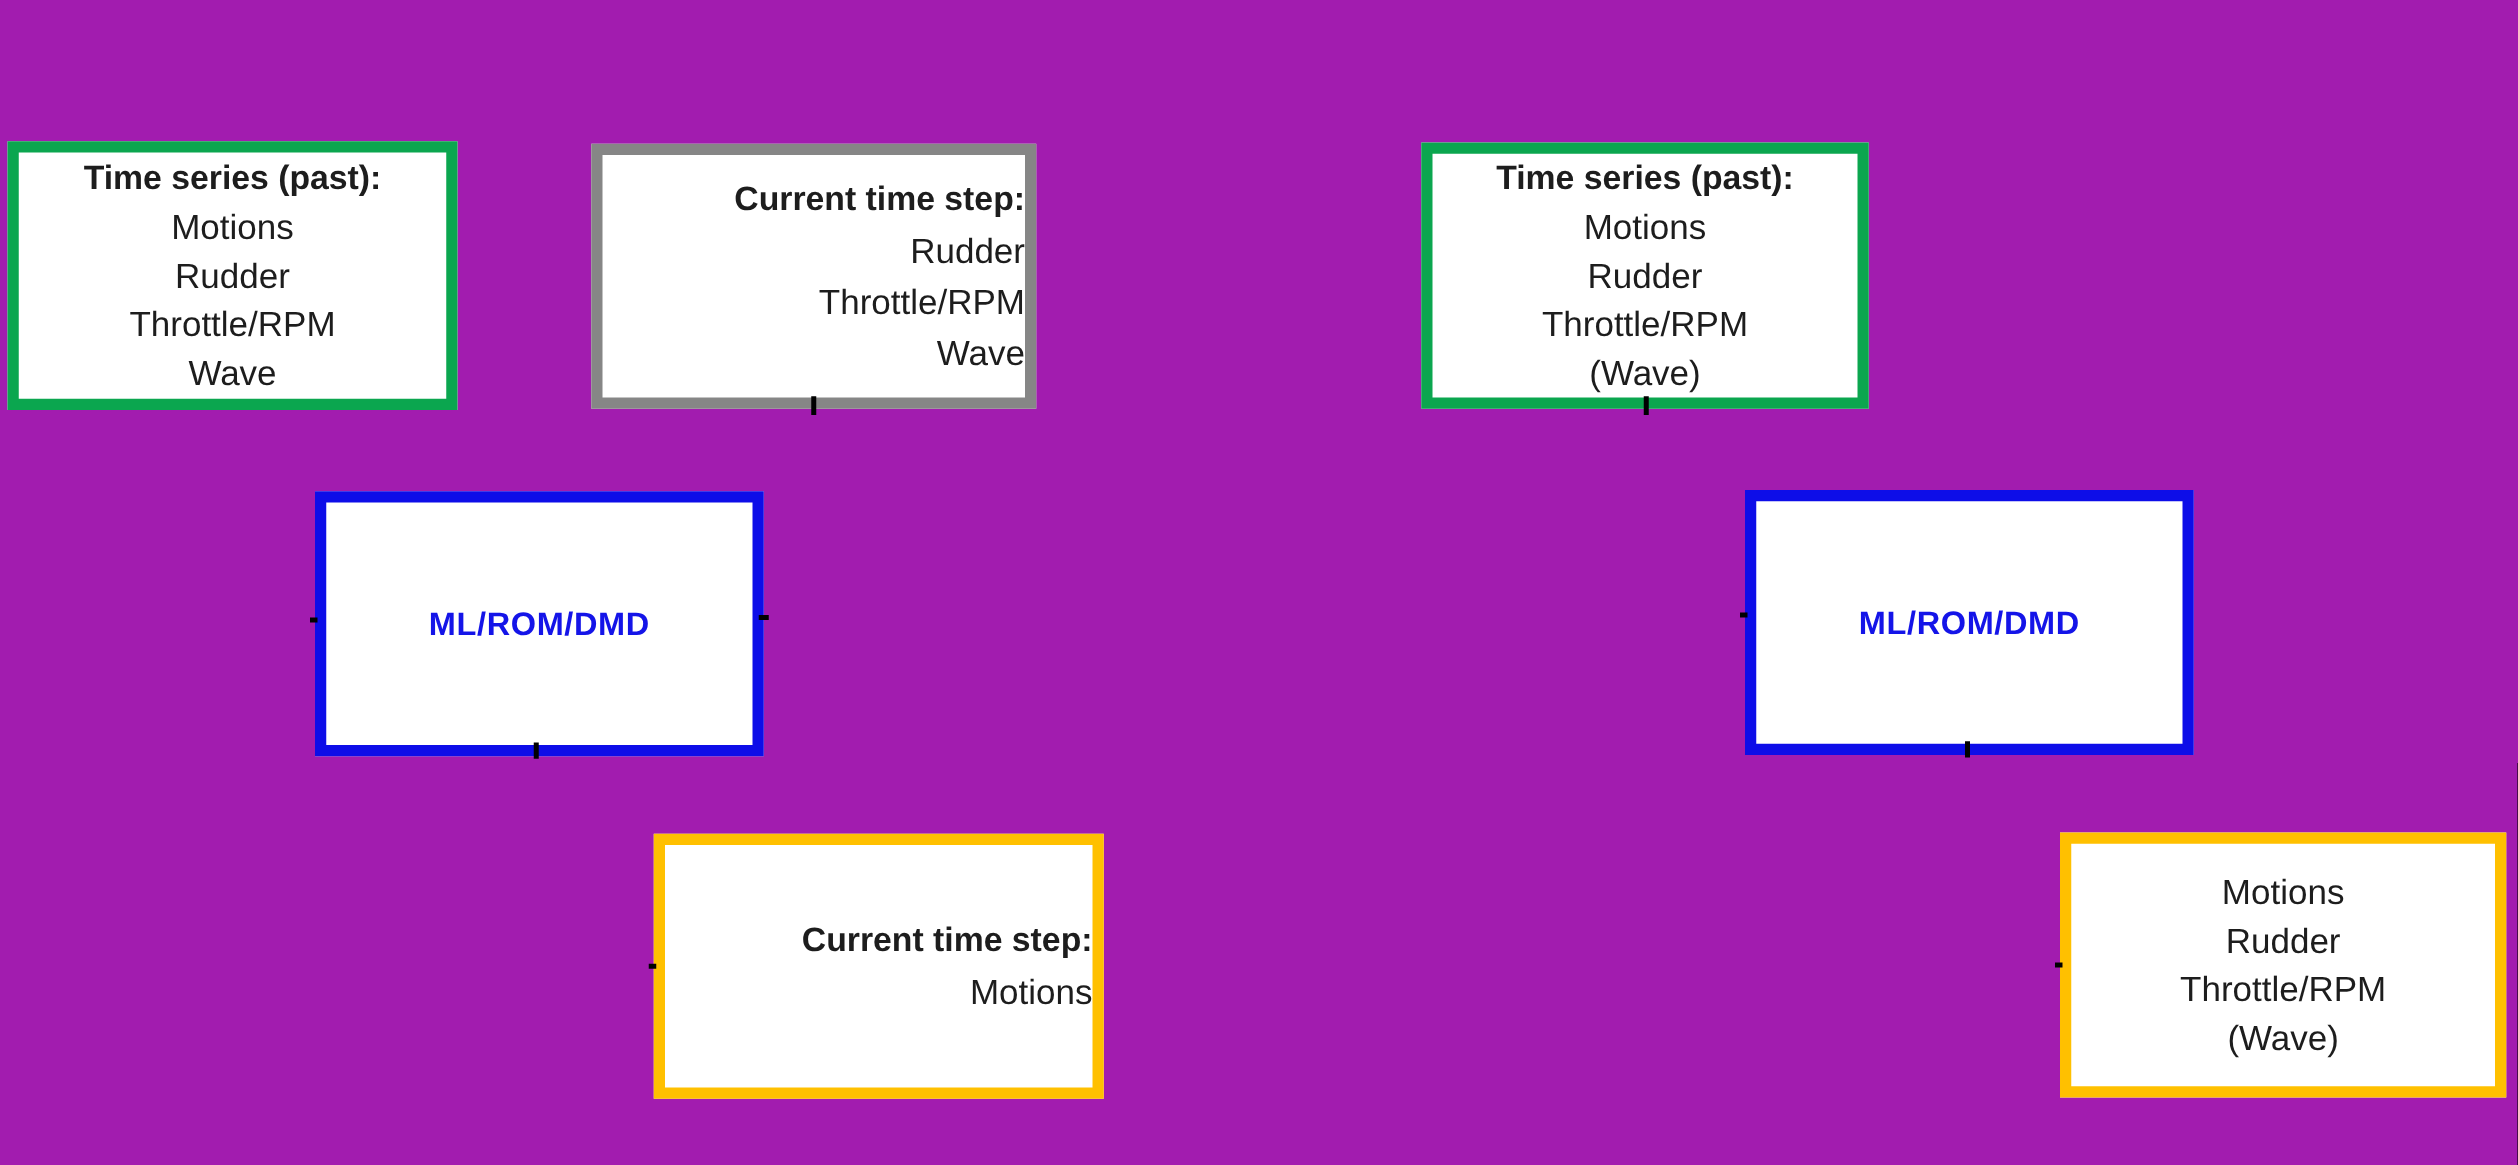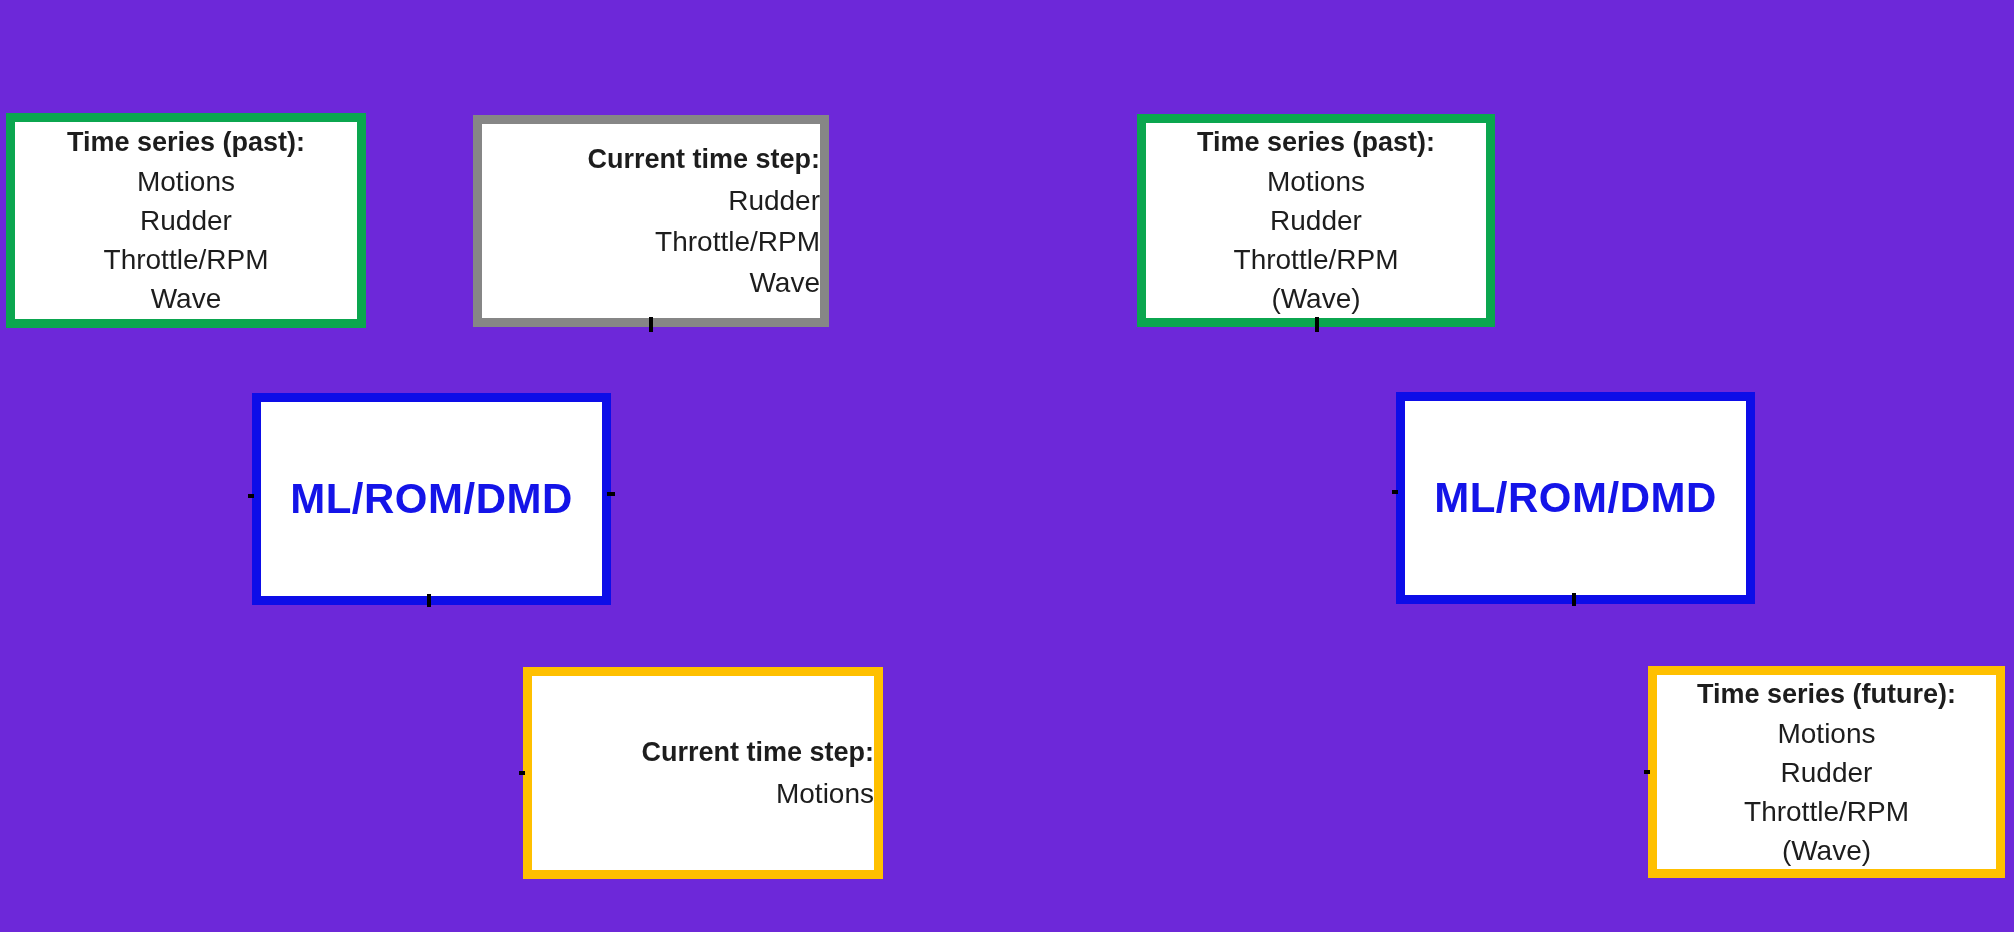--- a/index.html
+++ b/index.html
@@ -4,21 +4,21 @@
 <style>
   html, body {
     margin: 0;
     padding: 0;
     background: #000000;
   }
   .canvas {
     position: relative;
     width: 2014px;
     height: 932px;
-    background: #6d28d9;
+    background: #a21caf;
     overflow: hidden;
     font-family: "Liberation Sans", sans-serif;
   }
   .box {
     position: absolute;
     background: #ffffff;
     box-sizing: border-box;
     display: flex;
     flex-direction: column;
     align-items: center;
@@ -42,21 +42,21 @@
   }
   .box-item {
     font-weight: 400;
     font-size: 28px;
     line-height: 39px;
   }
   .lh41 .box-title, .lh41 .box-item { line-height: 41px; text-align: right; }
 
   .model-label {
     font-weight: 700;
-    font-size: 42px;
+    font-size: 26px;
     color: #1414e8;
     letter-spacing: 0.5px;
   }
   
   .stub {
     position: absolute;
     background: #000000;
   }
 </style>
 </head>
@@ -94,21 +94,20 @@
     <div class="line box-item">Rudder</div>
     <div class="line box-item">Throttle/RPM</div>
     <div class="line box-item">(Wave)</div>
   </div>
 
   <div class="box blue" style="left:1396px; top:392px; width:359px; height:212px;">
     <div class="line model-label">ML/ROM/DMD</div>
   </div>
 
   <div class="box yellow" style="left:1648px; top:666px; width:357px; height:212px;">
-    <div class="line box-title">Time series (future):</div>
     <div class="line box-item">Motions</div>
     <div class="line box-item">Rudder</div>
     <div class="line box-item">Throttle/RPM</div>
     <div class="line box-item">(Wave)</div>
   </div>
 
   <div class="stub" style="left:649px;  top:317px; width:4px; height:15px;"></div>
   <div class="stub" style="left:1315px; top:317px; width:4px; height:15px;"></div>
   <div class="stub" style="left:427px;  top:594px; width:4px; height:13px;"></div>
   <div class="stub" style="left:1572px; top:593px; width:4px; height:13px;"></div>

